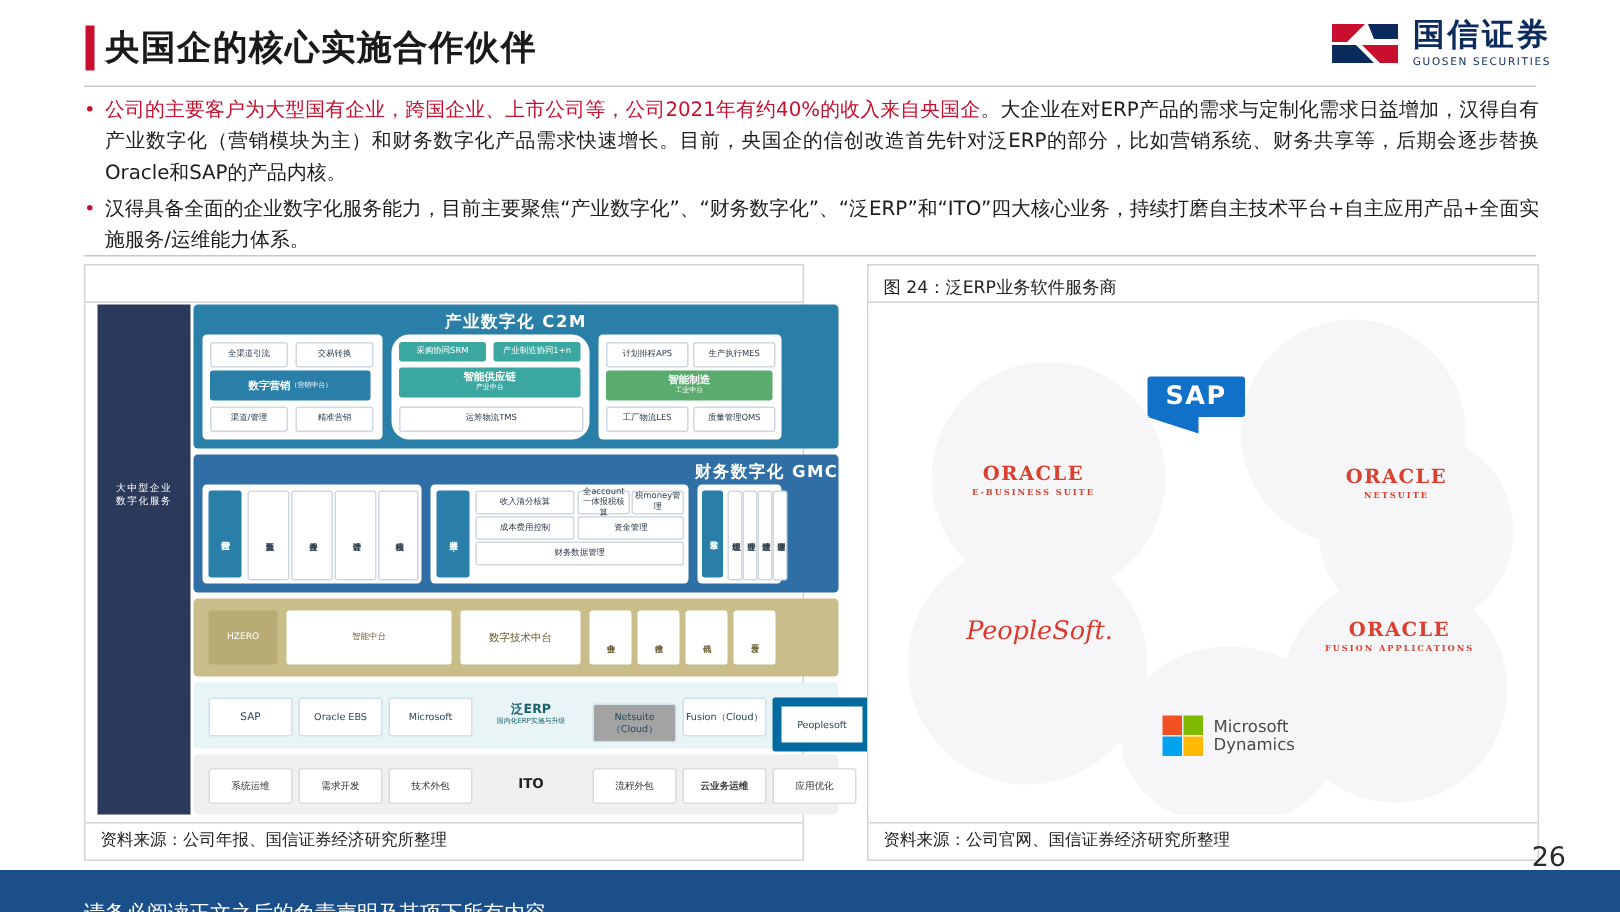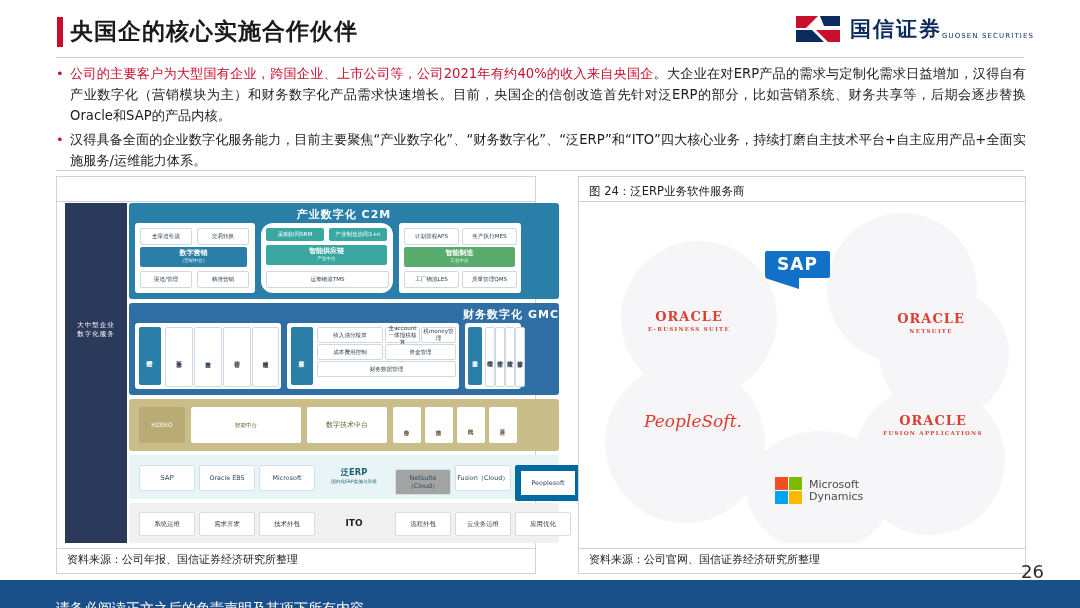--- a/index.html
+++ b/index.html
@@ -11,21 +11,21 @@
     position:relative;
   }
   .slide{position:relative;width:1080px;height:608px;background:#fff;}
 
   
   .header{position:absolute;left:0;top:0;width:1080px;height:58px;}
   .title-bar{position:absolute;left:57px;top:17px;width:6px;height:30px;background:#c8102e;}
   .title{position:absolute;left:70px;top:16px;font-size:23px;font-weight:bold;color:#1a1a1a;letter-spacing:1px;}
   .logo-wrap{position:absolute;right:46px;top:12px;display:flex;align-items:center;gap:8px;}
   .logo-mark{width:48px;height:34px;position:relative;}
-  .logo-txt{display:flex;flex-direction:row;align-items:flex-end;}
+  .logo-txt{display:flex;flex-direction:column;align-items:center;}
   .logo-cn{font-size:21px;font-weight:bold;color:#0b2b5c;letter-spacing:2px;line-height:1;}
   .logo-en{font-size:7px;color:#0b2b5c;letter-spacing:1.1px;margin-top:3px;}
   .hr-top{position:absolute;left:56px;top:57px;width:968px;height:1px;background:#c9c9c9;}
 
   
   .bullets{position:absolute;left:56px;top:63px;width:970px;}
   .bullet{display:flex;font-size:13.2px;line-height:21px;color:#1c1c1c;margin-bottom:3px;}
   .bullet .dot{color:#c8102e;width:14px;flex:0 0 14px;font-size:13px;line-height:21px;}
   .bullet .txt{flex:1;text-align:justify;}
   .red{color:#c8102e;}
@@ -132,21 +132,21 @@
       <div class="sidebar-col">
         <div class="s-label" style="top:118px;">大中型企业<br>数字化服务</div>
       </div>
 
       <div class="band b1">
         <div class="hd">产业数字化 C2M</div>
 
         <div class="grp" style="left:6px;top:20px;width:120px;height:70px;">
           <div class="chip" style="left:5px;top:5px;width:50px;height:15px;">全渠道引流</div>
           <div class="chip" style="left:62px;top:5px;width:50px;height:15px;">交易转换</div>
-          <div class="chip chip-fill" style="left:5px;top:24px;width:107px;height:20px;flex-direction:column;">
+          <div class="chip chip-fill" style="left:5px;top:24px;width:107px;height:20px;flex-direction:row;">
             <span style="font-size:7px;font-weight:bold;">数字营销</span>
             <span style="font-size:4.6px;">（营销中台）</span>
           </div>
           <div class="chip" style="left:5px;top:48px;width:50px;height:15px;">渠道/管理</div>
           <div class="chip" style="left:62px;top:48px;width:50px;height:15px;">精准营销</div>
         </div>
 
         <div class="grp" style="left:132px;top:20px;width:132px;height:70px;border-radius:12px;">
           <div class="chip chip-teal" style="left:5px;top:5px;width:58px;height:13px;">采购协同SRM</div>
           <div class="chip chip-teal" style="left:68px;top:5px;width:58px;height:13px;">产业制造协同1+n</div>
@@ -223,21 +223,21 @@
         <div class="tag" style="left:326px;top:10px;width:54px;height:24px;background:#fff;border:1px solid #cfe3e6;color:#2a4a5a;font-size:6.4px;">Fusion（Cloud）</div>
         <div class="tag" style="left:386px;top:10px;width:54px;height:24px;background:#fff;border:6px solid #0369a1;color:#2a4a5a;font-size:6.4px;">Peoplesoft</div>
       </div>
 
       <div class="band b5">
         <div class="tag" style="left:10px;top:9px;width:54px;height:22px;background:#fff;border:1px solid #dcdcdc;color:#333;font-size:6.4px;">系统运维</div>
         <div class="tag" style="left:70px;top:9px;width:54px;height:22px;background:#fff;border:1px solid #dcdcdc;color:#333;font-size:6.4px;">需求开发</div>
         <div class="tag" style="left:130px;top:9px;width:54px;height:22px;background:#fff;border:1px solid #dcdcdc;color:#333;font-size:6.4px;">技术外包</div>
         <div class="tag" style="left:190px;top:6px;width:70px;height:28px;background:#f0f0f0;color:#222;font-size:9px;font-weight:bold;">ITO</div>
         <div class="tag" style="left:266px;top:9px;width:54px;height:22px;background:#fff;border:1px solid #dcdcdc;color:#333;font-size:6.4px;">流程外包</div>
-        <div class="tag" style="left:326px;top:9px;width:54px;height:22px;background:#fff;border:1px solid #dcdcdc;color:#333;font-size:6.4px;">云业务运维</div>
+        <div class="tag" style="left:326px;top:9px;width:54px;height:22px;background:#fff;border:1px solid #dcdcdc;color:#333;font-size:6.4px;font-weight:bold;">云业务运维</div>
         <div class="tag" style="left:386px;top:9px;width:54px;height:22px;background:#fff;border:1px solid #dcdcdc;color:#333;font-size:6.4px;">应用优化</div>
       </div>
     </div>
 
     <div class="fig-hr" style="bottom:24px;"></div>
     <div class="fig-src">资料来源：公司年报、国信证券经济研究所整理</div>
   </div>
 
   <div class="fig fig-right">
     <div class="fig-cap">图 24：泛ERP业务软件服务商</div>

